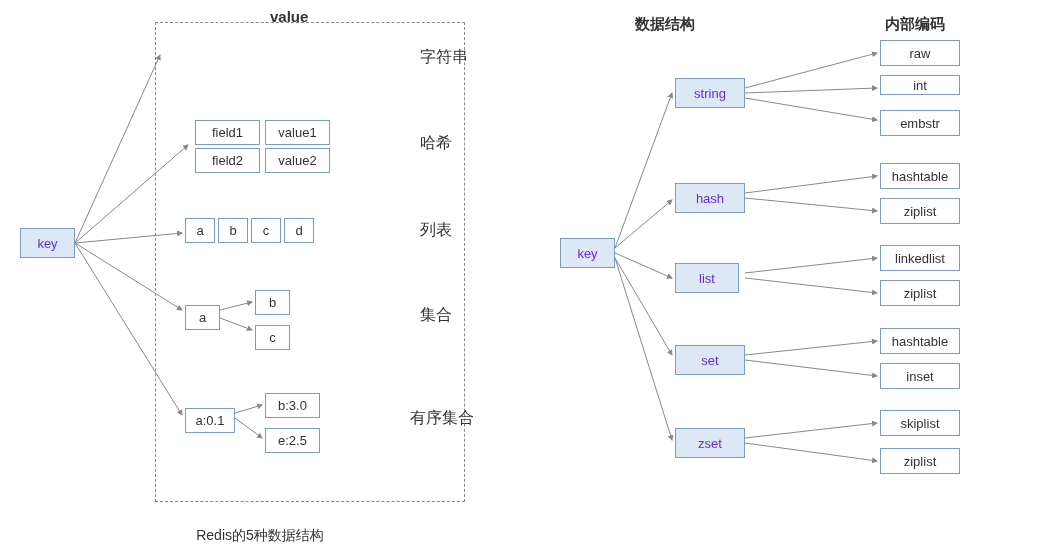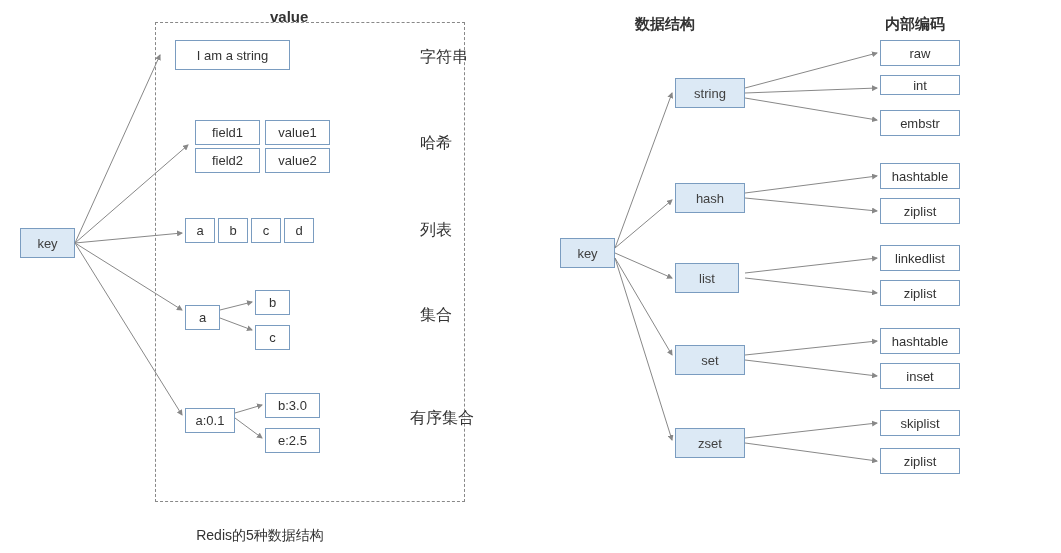--- a/index.html
+++ b/index.html
@@ -29,21 +29,21 @@
 
     
     .box {
       position: absolute;
       border: 1px solid #7a9cc0;
       background: #dce9f5;
       display: flex;
       align-items: center;
       justify-content: center;
       font-size: 13px;
-      color: #404040;
+      color: #6d28d9;
     }
 
     .box-white {
       position: absolute;
       border: 1px solid #7a9cc0;
       background: #fff;
       display: flex;
       align-items: center;
       justify-content: center;
       font-size: 13px;
@@ -92,21 +92,20 @@
 <body>
 
 <div class="left-diagram">
 
   <div class="title-text" style="left: 270px; top: 8px;">value</div>
 
   <div class="dashed-area" style="left: 155px; top: 22px; width: 310px; height: 480px;"></div>
 
   <div class="box" style="left: 20px; top: 228px; width: 55px; height: 30px;">key</div>
 
-  <div class="box-white" style="left: 175px; top: 40px; width: 115px; height: 30px;">I am a string</div>
 
   <div class="label-text" style="left: 420px; top: 47px;">字符串</div>
 
   <div class="box-white" style="left: 195px; top: 120px; width: 65px; height: 25px;">field1</div>
   <div class="box-white" style="left: 265px; top: 120px; width: 65px; height: 25px;">value1</div>
   <div class="box-white" style="left: 195px; top: 148px; width: 65px; height: 25px;">field2</div>
   <div class="box-white" style="left: 265px; top: 148px; width: 65px; height: 25px;">value2</div>
 
   <div class="label-text" style="left: 420px; top: 133px;">哈希</div>
 

